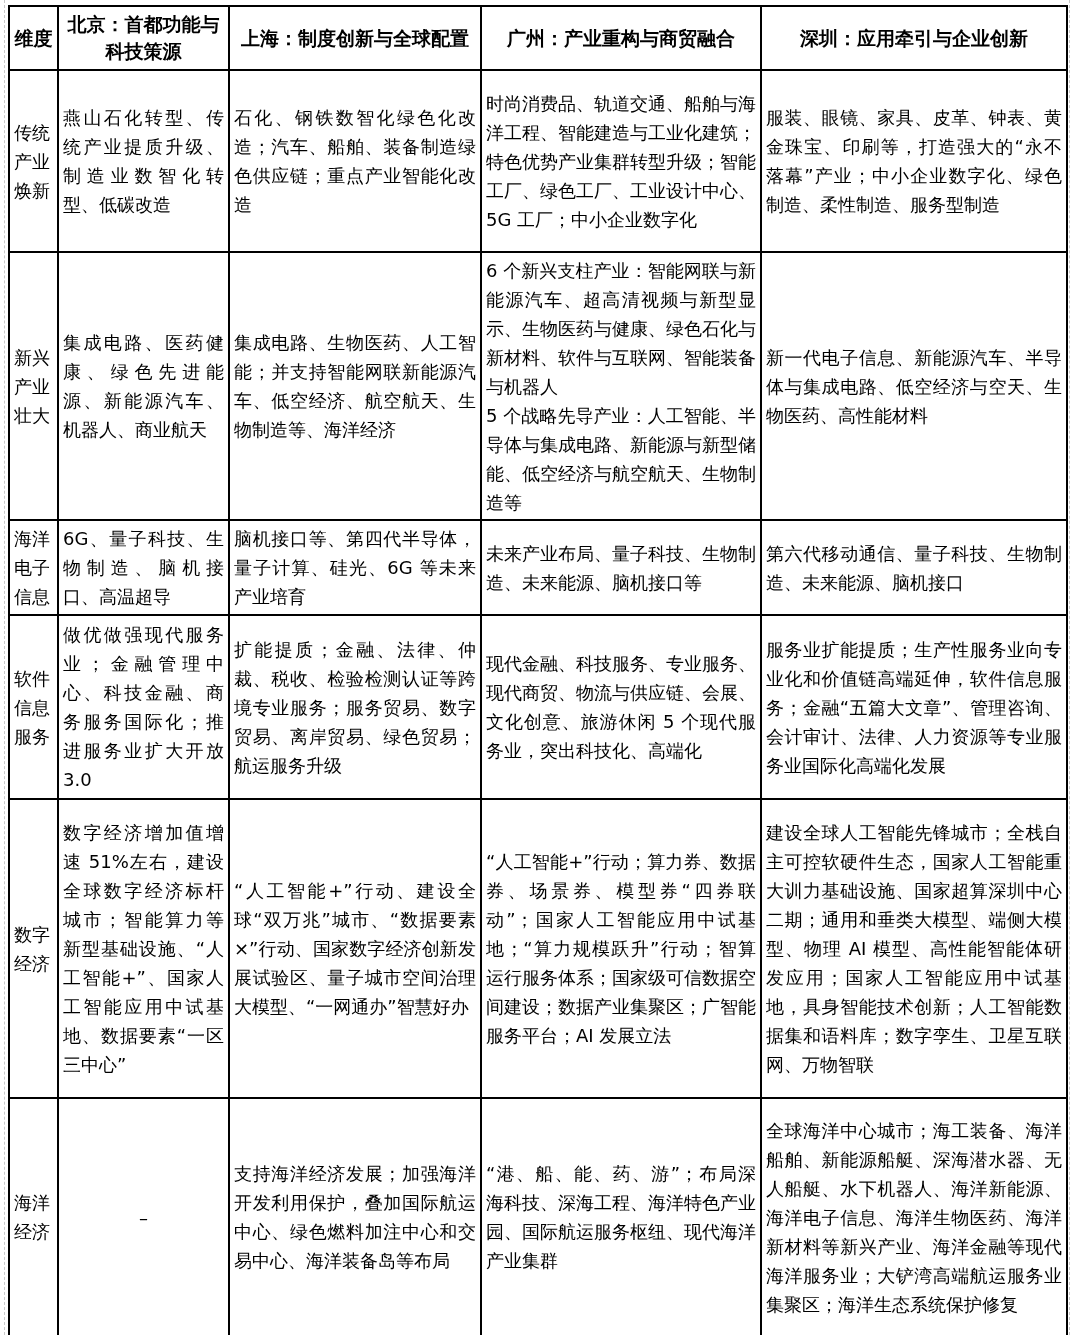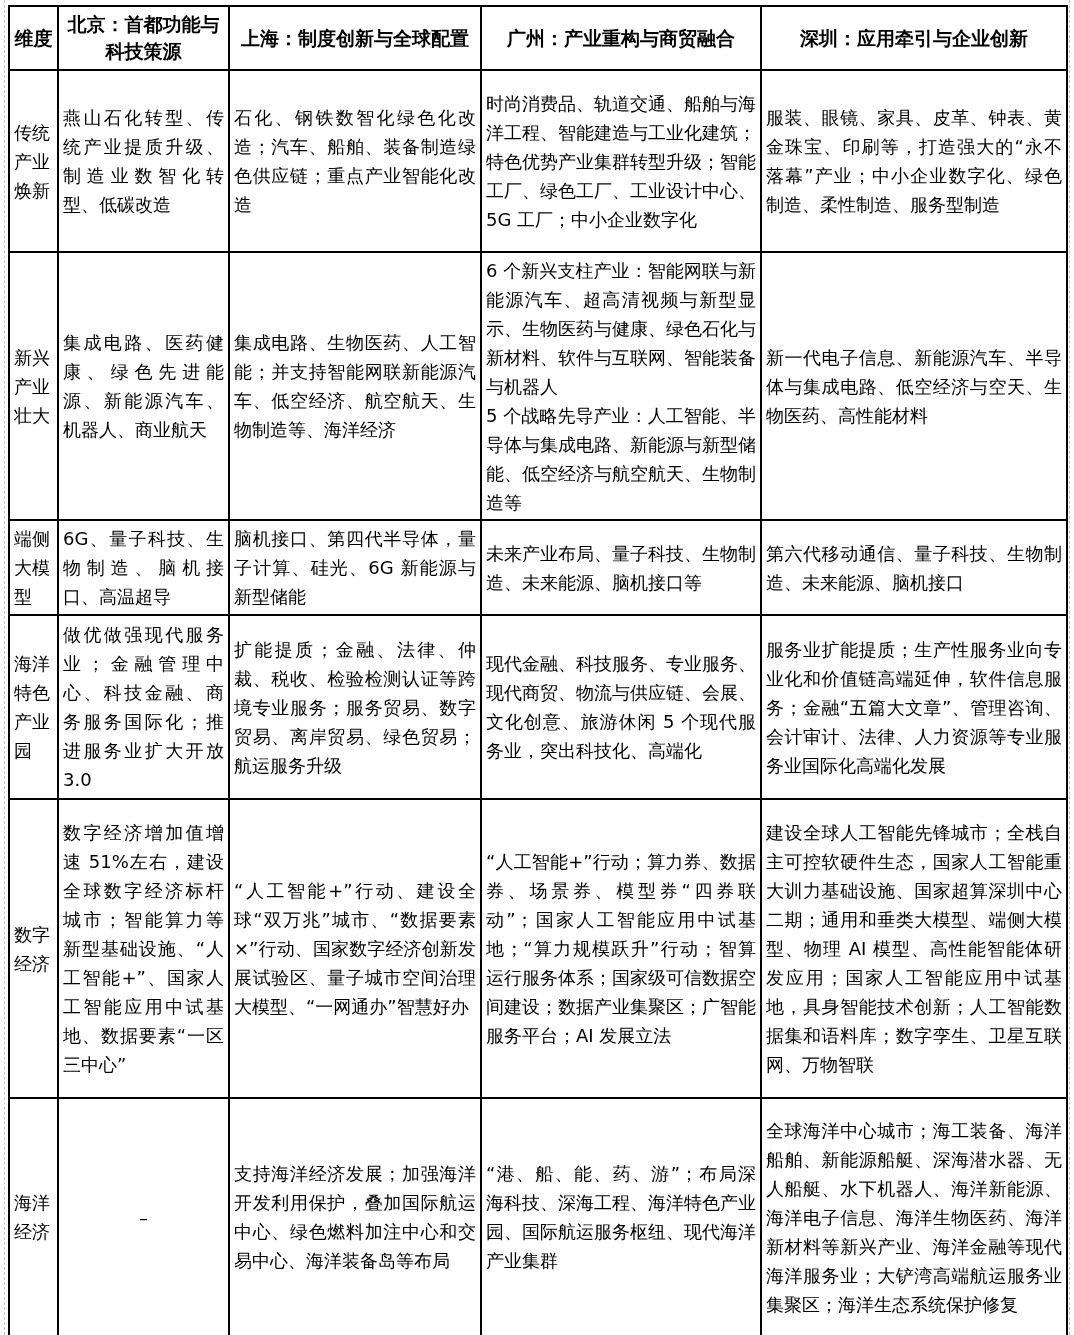--- a/index.html
+++ b/index.html
@@ -107,29 +107,29 @@
   <tr class="r2">
     <th class="dim">新兴产业壮大</th>
     <td class="body-cell">集成电路、医药健康、绿色先进能源、新能源汽车、机器人、商业航天</td>
     <td class="body-cell">集成电路、生物医药、人工智能；并支持智能网联新能源汽车、低空经济、航空航天、生物制造等、海洋经济</td>
     <td class="body-cell">6 个新兴支柱产业：智能网联与新能源汽车、超高清视频与新型显示、生物医药与健康、绿色石化与新材料、软件与互联网、智能装备与机器人
 5 个战略先导产业：人工智能、半导体与集成电路、新能源与新型储能、低空经济与航空航天、生物制造等</td>
     <td class="body-cell">新一代电子信息、新能源汽车、半导体与集成电路、低空经济与空天、生物医药、高性能材料</td>
   </tr>
 
   <tr class="r3">
-    <th class="dim">端侧大模型</th>
+    <th class="dim">海洋电子信息</th>
     <td class="body-cell">6G、量子科技、生物制造、脑机接口、高温超导</td>
-    <td class="body-cell">脑机接口、第四代半导体，量子计算、硅光、6G 新能源与新型储能</td>
+    <td class="body-cell">脑机接口等、第四代半导体，量子计算、硅光、6G 等未来产业培育</td>
     <td class="body-cell">未来产业布局、量子科技、生物制造、未来能源、脑机接口等</td>
     <td class="body-cell">第六代移动通信、量子科技、生物制造、未来能源、脑机接口</td>
   </tr>
 
   <tr class="r4">
-    <th class="dim">海洋特色产业园</th>
+    <th class="dim">软件信息服务</th>
     <td class="body-cell">做优做强现代服务业；金融管理中心、科技金融、商务服务国际化；推进服务业扩大开放 3.0</td>
     <td class="body-cell">扩能提质；金融、法律、仲裁、税收、检验检测认证等跨境专业服务；服务贸易、数字贸易、离岸贸易、绿色贸易；航运服务升级</td>
     <td class="body-cell">现代金融、科技服务、专业服务、现代商贸、物流与供应链、会展、文化创意、旅游休闲 5 个现代服务业，突出科技化、高端化</td>
     <td class="body-cell">服务业扩能提质；生产性服务业向专业化和价值链高端延伸，软件信息服务；金融“五篇大文章”、管理咨询、会计审计、法律、人力资源等专业服务业国际化高端化发展</td>
   </tr>
 
   <tr class="r5">
     <th class="dim">数字经济</th>
     <td class="body-cell">数字经济增加值增速 51%左右，建设全球数字经济标杆城市；智能算力等新型基础设施、“人工智能+”、国家人工智能应用中试基地、数据要素“一区三中心”</td>
     <td class="body-cell">“人工智能+”行动、建设全球“双万兆”城市、“数据要素×”行动、国家数字经济创新发展试验区、量子城市空间治理大模型、“一网通办”智慧好办</td>

